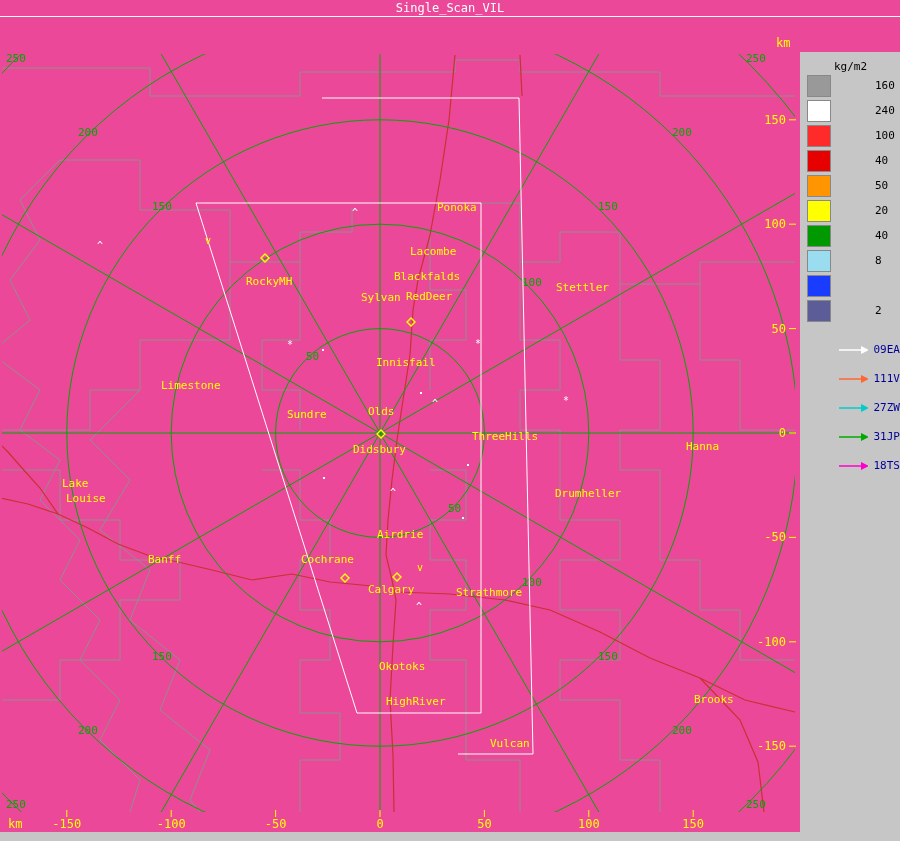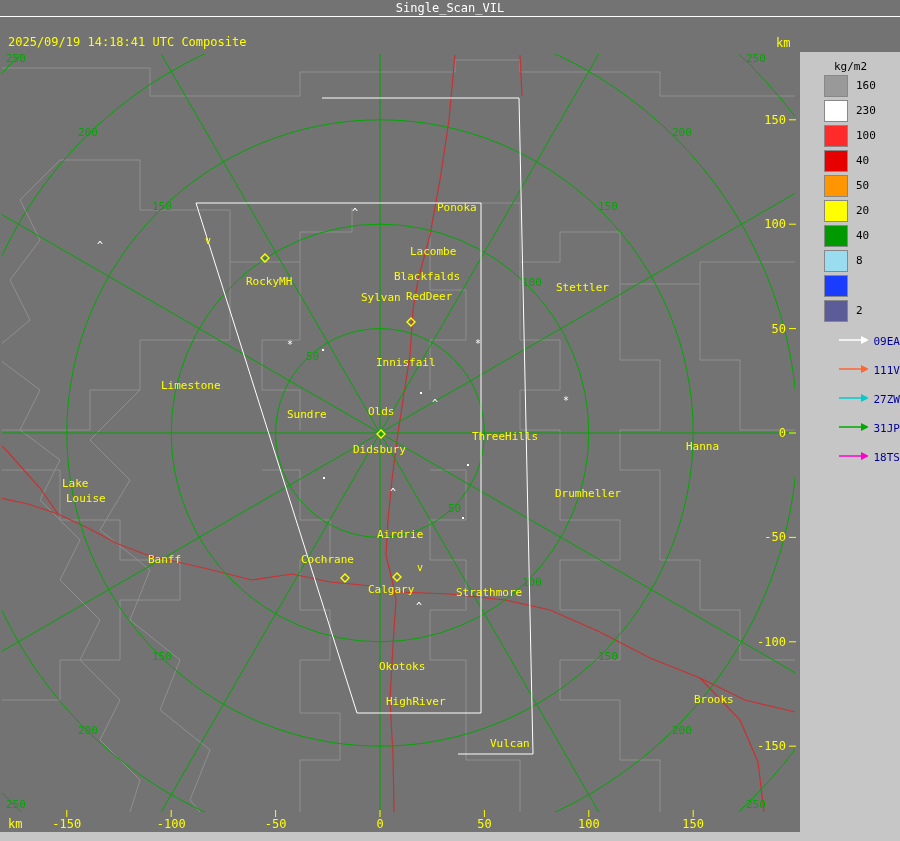--- a/index.html
+++ b/index.html
@@ -1,31 +1,31 @@
 <!DOCTYPE html>
 <html><head>
 <meta charset="utf-8">
 <style>
   html,body{margin:0;padding:0;background:#000;}
   body{width:900px;height:841px;font-family:"DejaVu Sans Mono",monospace;overflow:hidden;}
-  #app{position:relative;width:900px;height:841px;background:#737373;}
+  #app{position:relative;width:900px;height:841px;background:#ec4899;}
   #titlebar{position:absolute;top:0;left:0;width:900px;height:16px;color:#fff;
     font-size:12px;line-height:16px;text-align:center;border-bottom:1px solid #fff;}
   #timestamp{position:absolute;top:35px;left:8px;color:#ff0;font-size:12px;}
   #km-top{position:absolute;top:36px;left:776px;color:#ff0;font-size:12px;}
   #km-bottom{position:absolute;top:817px;left:8px;color:#ff0;font-size:12px;}
   #map-svg{position:absolute;top:0;left:0;}
   #panel{position:absolute;top:52px;left:800px;width:100px;height:799px;background:#c6c6c6;color:#000;}
   #bottom-strip{position:absolute;top:832px;left:0;width:900px;height:9px;background:#c6c6c6;}
   .legend-title{margin:8px 0 0 34px;font-size:11px;}
-  .legend-row{height:25px;display:flex;align-items:center;padding-left:24px;}
+  .legend-row{height:25px;display:flex;align-items:center;padding-left:7px;gap:36px;}
   .legend-swatch{width:24px;height:22px;border:1px solid #888;box-sizing:border-box;}
   .legend-label{margin-left:8px;font-size:11px;}
   #site-list{margin-top:12px;}
-  .site-row{height:29px;display:flex;align-items:flex-start;padding-left:6px;margin-left:32px;}
+  .site-row{height:29px;display:flex;align-items:center;padding-left:6px;margin-left:32px;}
   .site-label{margin-left:6px;font-size:11px;color:#000099;}
   text{font-family:"DejaVu Sans Mono",monospace;}
   .city{fill:#ffff00;font-size:11px;}
   .rlabel{fill:#00a800;font-size:11px;}
   .axis{fill:#ffff00;font-size:12px;}
   .wmark{fill:#ffffff;font-size:10px;}
   .ymark{fill:#ffff00;font-size:10px;}
   .county{fill:none;stroke:#8f8f8f;stroke-width:1;}
   .hwy{fill:none;stroke:#c83232;stroke-width:1.2;}
   .grid{fill:none;stroke:#00a800;stroke-width:1;}
@@ -33,21 +33,20 @@
   .tick{stroke:#ffff00;stroke-width:1;}
   .dia{fill:none;stroke:#ffff00;stroke-width:1.4;}
 </style>
 </head>
 <body>
 
 <div id="app">
 
   <div id="titlebar">Single_Scan_VIL</div>
 
-  <div id="timestamp">2025/09/19 14:18:41 UTC Composite</div>
   <div id="km-top">km</div>
   <div id="km-bottom">km</div>
 
   <svg id="map-svg" width="900" height="841" viewBox="0 0 900 841">
     <defs>
       <clipPath id="mapclip">
           <rect x="2" y="54" width="793" height="758"></rect>
         </clipPath>
     </defs>
     <g id="g-county" clip-path="url(#mapclip)">
@@ -198,21 +197,21 @@
 
   <div id="panel">
     <div class="legend-title">kg/m2</div>
     <div id="legend-entries">
         <div class="legend-row">
           <div class="legend-swatch" style="background: rgb(153, 153, 153);"></div>
           <div class="legend-label">160</div>
         </div>
         <div class="legend-row">
           <div class="legend-swatch" style="background: rgb(255, 255, 255);"></div>
-          <div class="legend-label">230</div>
+          <div class="legend-label">240</div>
         </div>
         <div class="legend-row">
           <div class="legend-swatch" style="background: rgb(255, 42, 42);"></div>
           <div class="legend-label">100</div>
         </div>
         <div class="legend-row">
           <div class="legend-swatch" style="background: rgb(230, 0, 0);"></div>
           <div class="legend-label">40</div>
         </div>
         <div class="legend-row">

